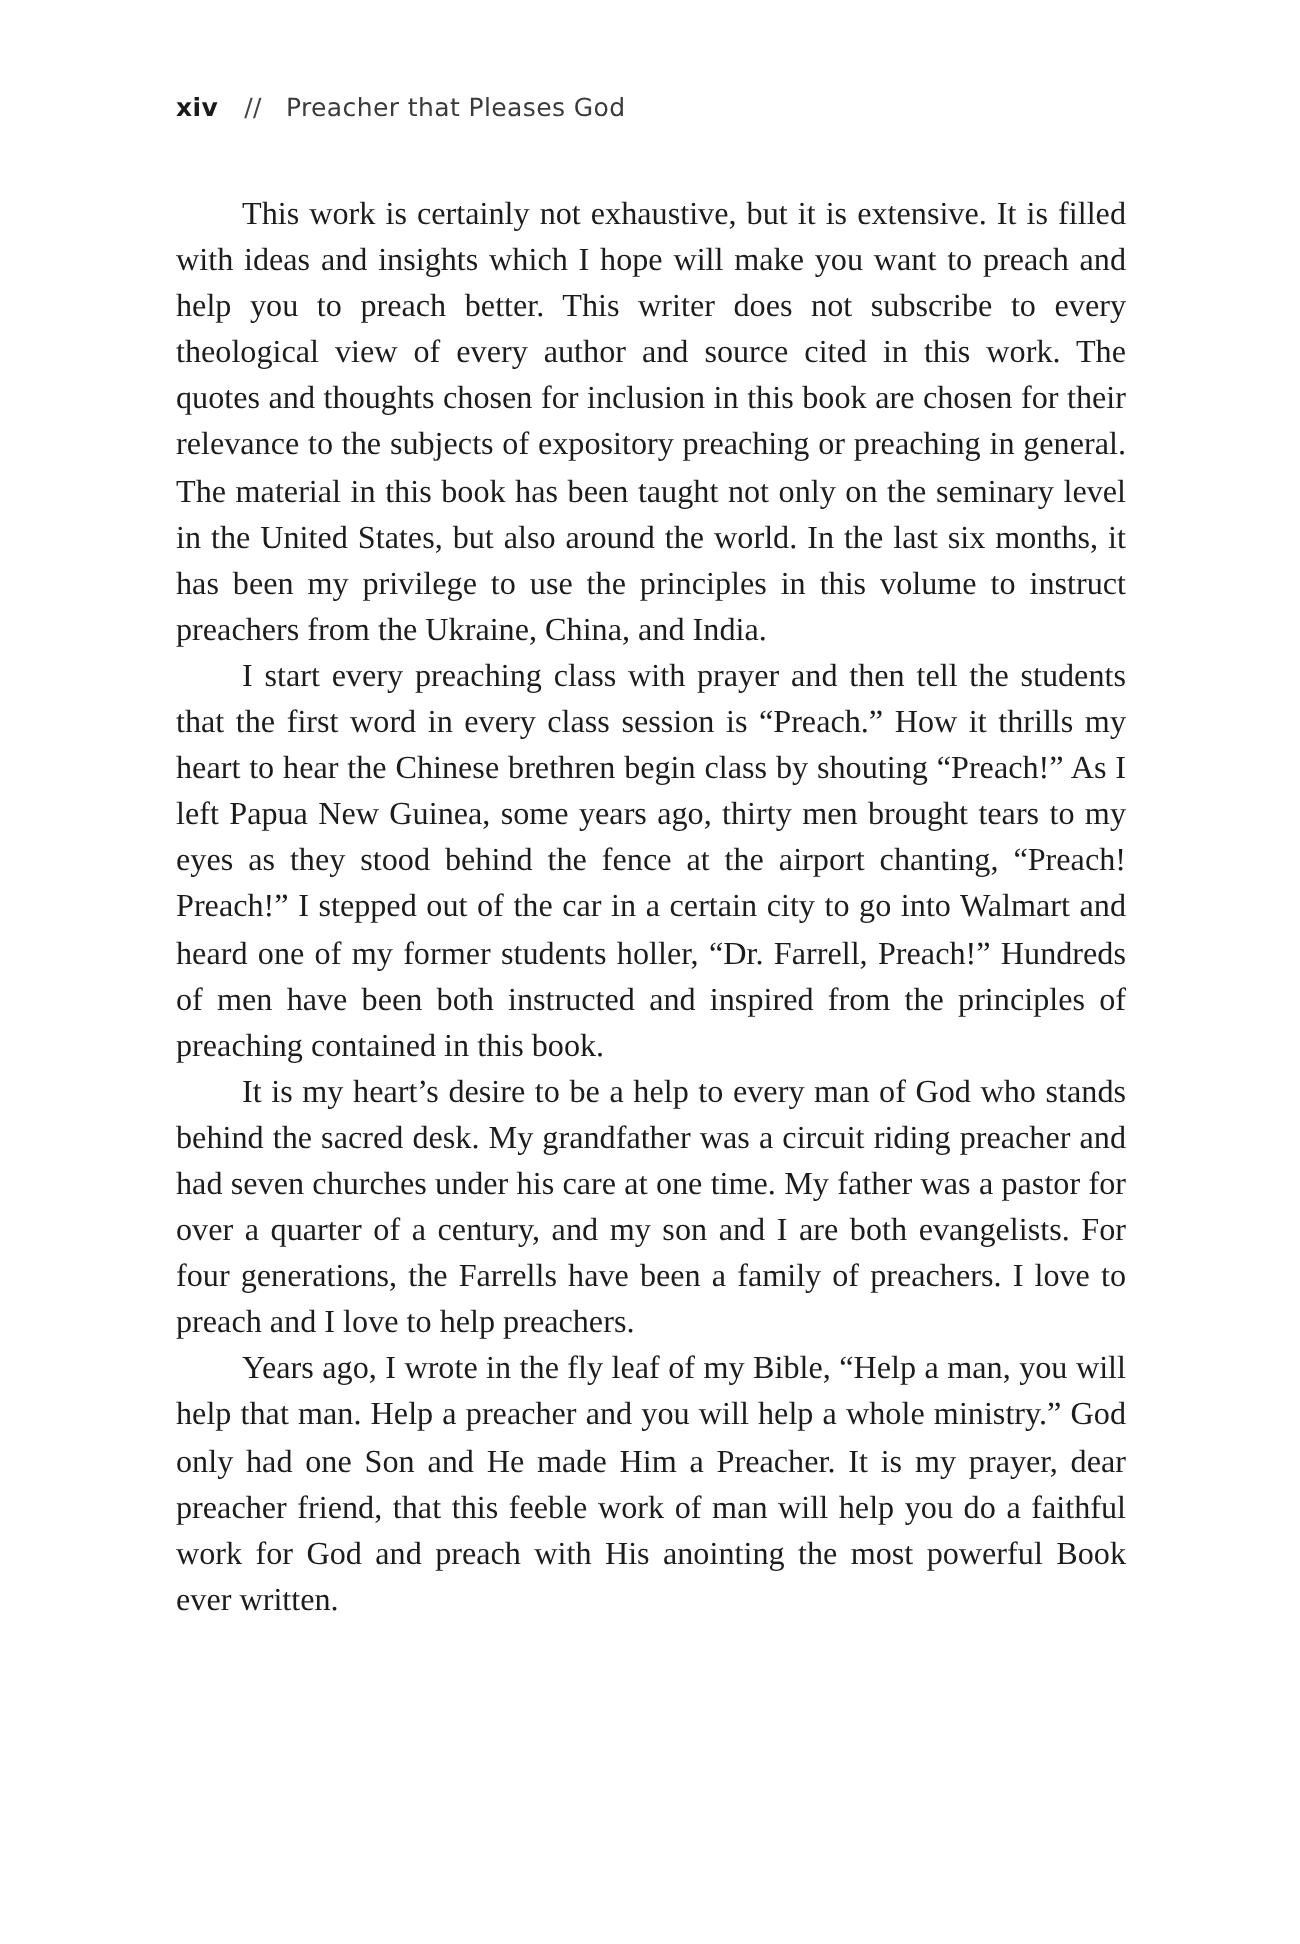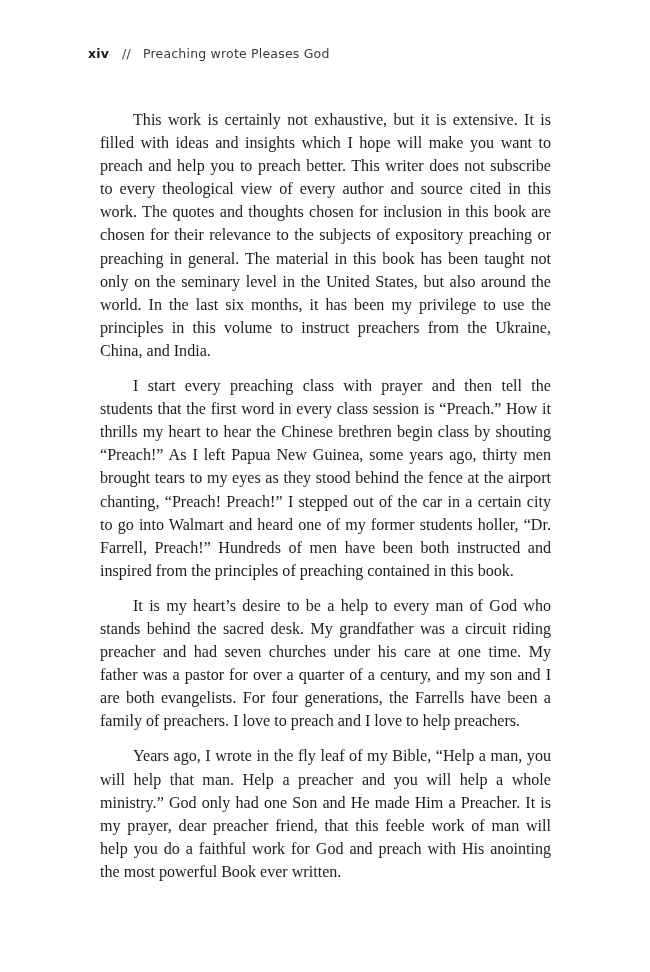--- a/index.html
+++ b/index.html
@@ -40,29 +40,29 @@
       top: 96px;
       width: 475px;
       font-family: "Liberation Serif", serif;
       font-size: 16.1px;
       line-height: 23.1px;
       color: #1c1c1c;
       text-align: justify;
       hyphens: none;
     }
     .body-text p {
-      margin: 12px;
+      margin: 0;
       text-indent: 33px;
     }
   </style>
 </head>
 <body>
 
 <div class="running-head">
-  <span class="folio">xiv</span><span class="sep">//</span><span class="book-title">Preaching wrote Pleases God</span>
+  <span class="folio">xiv</span><span class="sep">//</span><span class="book-title">Preacher that Pleases God</span>
 </div>
 
 <div class="body-text">
   <p>This work is certainly not exhaustive, but it is extensive. It is filled with ideas and insights which I hope will make you want to preach and help you to preach better. This writer does not subscribe to every theological view of every author and source cited in this work. The quotes and thoughts chosen for inclusion in this book are chosen for their relevance to the subjects of expository preaching or preaching in general. The material in this book has been taught not only on the seminary level in the United States, but also around the world. In the last six months, it has been my privilege to use the principles in this volume to instruct preachers from the Ukraine, China, and India.</p>
   <p>I start every preaching class with prayer and then tell the students that the first word in every class session is “Preach.” How it thrills my heart to hear the Chinese brethren begin class by shouting “Preach!” As I left Papua New Guinea, some years ago, thirty men brought tears to my eyes as they stood behind the fence at the airport chanting, “Preach! Preach!” I stepped out of the car in a certain city to go into Walmart and heard one of my former students holler, “Dr. Farrell, Preach!” Hundreds of men have been both instructed and inspired from the principles of preaching contained in this book.</p>
   <p>It is my heart’s desire to be a help to every man of God who stands behind the sacred desk. My grandfather was a circuit riding preacher and had seven churches under his care at one time. My father was a pastor for over a quarter of a century, and my son and I are both evangelists. For four generations, the Farrells have been a family of preachers. I love to preach and I love to help preachers.</p>
   <p>Years ago, I wrote in the fly leaf of my Bible, “Help a man, you will help that man. Help a preacher and you will help a whole ministry.” God only had one Son and He made Him a Preacher. It is my prayer, dear preacher friend, that this feeble work of man will help you do a faithful work for God and preach with His anointing the most powerful Book ever written.</p>
 </div>
 
 </body></html>

